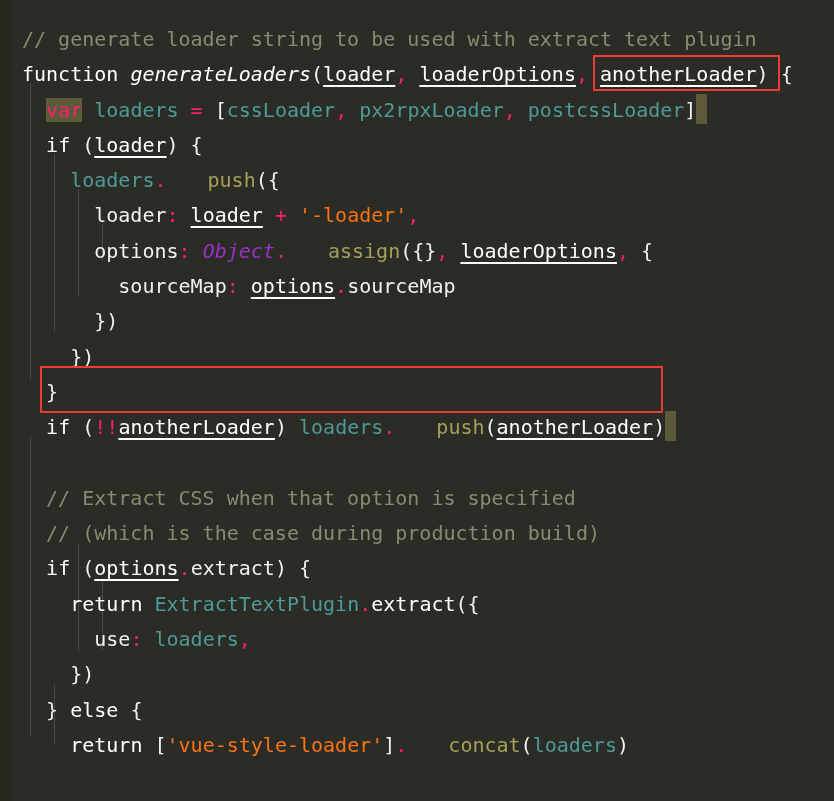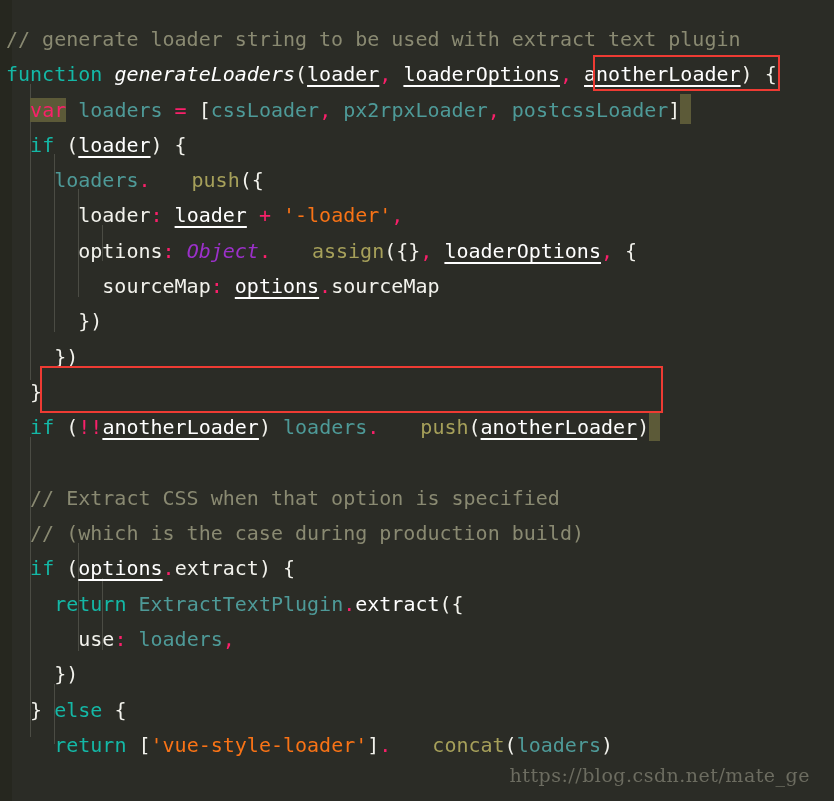--- a/index.html
+++ b/index.html
@@ -27,32 +27,32 @@
   .code {
     position: absolute;
     left: 0;
     top: 22px;
     width: 834px;
   }
   .line {
     height: 35.3px;
     white-space: pre;
     position: relative;
-    padding-left: 6px;
+    padding-left: 22px;
     box-sizing: border-box;
   }
   
   .guide {
     position: absolute;
     width: 1px;
     background: #4b4c44;
   }
   
   .cmt   { color: #8a8a72; }
-  .kw    { color: #14b8a6; }
+  .kw    { color: #ffffff; }
   .fn    { color: #ffffff; font-style: italic; }
   .param { color: #ffffff; text-decoration: underline; text-underline-offset: 4px; }
   .plain { color: #f2f2ec; }
   .var   { color: #4e9a98; text-align: center; }
   .punc  { color: #f2f2ec; }
   .comma { color: #f9206a; }
   .op    { color: #f9206a; }
   .str   { color: #f97316; }
   .meth  { color: #a6a05a; margin-left: 41px; }
   .cls   { color: #9b30c9; font-style: italic; }
@@ -127,15 +127,14 @@
       <div class="line"><span class="plain">      </span><span class="prop">use</span><span class="colon">:</span><span class="plain"> </span><span class="var">loaders</span><span class="comma">,</span></div>
       <div class="line"><span class="punc">    })</span></div>
       <div class="line"><span class="punc">  } </span><span class="kw">else</span><span class="punc"> {</span></div>
       <div class="line"><span class="plain">    </span><span class="kw">return</span><span class="plain"> </span><span class="punc">[</span><span class="str">'vue-style-loader'</span><span class="punc">]</span><span class="dot">.</span><span class="meth">concat</span><span class="punc">(</span><span class="var">loaders</span><span class="punc">)</span></div>
       <div class="line"></div>
     </div>
 
   <div class="redbox" id="redbox-params" style="left: 593px; top: 55px; width: 187px; height: 36px; border-color: rgb(238, 59, 51);"></div>
   <div class="redbox" id="redbox-ifline" style="left: 40px; top: 366px; width: 623px; height: 47px; border-color: rgb(238, 59, 51);"></div>
 
-  <div class="watermark">https://blog.csdn.net/mate_ge</div>
 
 </div>
 
 </body></html>

